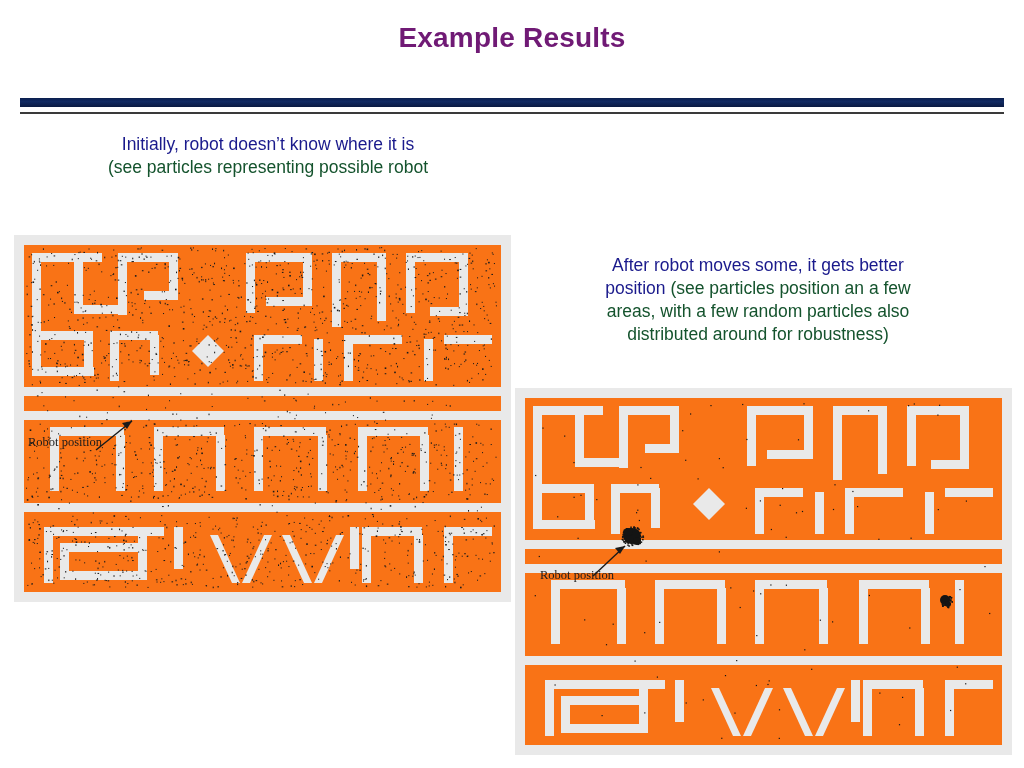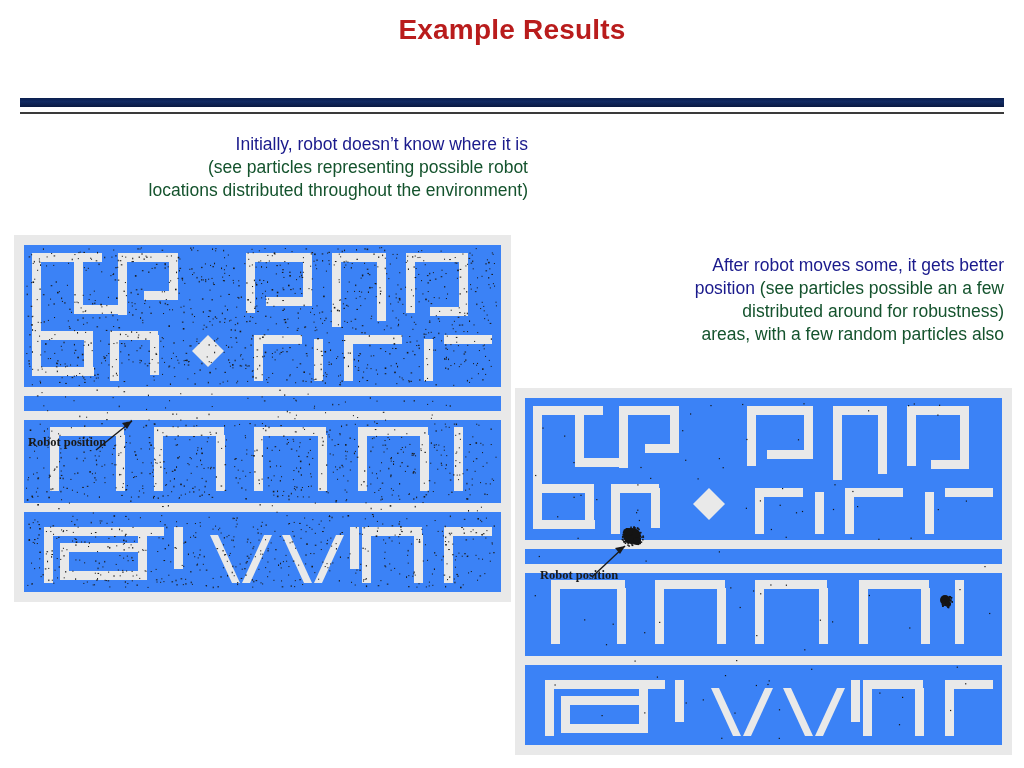--- a/index.html
+++ b/index.html
@@ -15,27 +15,27 @@
     position: relative;
   }
   .slide {
     position: absolute;
     inset: 0;
   }
 
   
   .slide-title {
     position: absolute;
-    top: 14px;
+    top: 22px;
     left: 0;
     width: 100%;
     text-align: center;
     font-size: 28px;
     font-weight: bold;
-    color: #b91c1c;
+    color: #701a75;
     letter-spacing: 0.2px;
   }
 
   
   .rule-group {
     position: absolute;
     left: 20px;
     top: 98px;
     width: 984px;
   }
@@ -50,21 +50,21 @@
   }
   .rule-thin {
     height: 2px;
     width: 100%;
     background: #3a3a3a;
   }
 
   
   .caption {
     position: absolute;
-    text-align: right;
+    text-align: center;
     line-height: 1.32;
     font-size: 17.5px;
   }
   .caption .blue {
     color: #1a1a8c;
   }
   .caption .green {
     color: #14532d;
   }
 
@@ -75,23 +75,22 @@
   }
   #caption-right {
     left: 512px;
     top: 254px;
     width: 492px;
   }
 
   
   .map {
     position: absolute;
-    background: #3b82f6;
+    background: #f97316;
     overflow: hidden;
-    font-weight: bold;
   }
   #map-left {
     left: 14px;
     top: 235px;
     width: 497px;
     height: 367px;
   }
   #map-right {
     left: 515px;
     top: 388px;
@@ -122,28 +121,27 @@
 
   <div class="rule-group">
     <div class="rule-thick"></div>
     <div class="rule-gap"></div>
     <div class="rule-thin"></div>
   </div>
 
   <div class="caption" id="caption-left">
     <div class="blue">Initially, robot doesn’t know where it is</div>
     <div class="green">(see particles representing possible robot</div>
-    <div class="green">locations distributed throughout the environment)</div>
   </div>
 
   <div class="caption" id="caption-right">
     <div class="blue">After robot moves some, it gets better</div>
-    <div><span class="blue">position </span><span class="green">(see particles possible an a few</span></div>
+    <div><span class="blue">position </span><span class="green">(see particles position an a few</span></div>
+    <div class="green">areas, with a few random particles also</div>
     <div class="green">distributed around for robustness)</div>
-    <div class="green">areas, with a few random particles also</div>
   </div>
 
   <div class="map" id="map-left">
     <svg viewBox="0 0 497 367" preserveAspectRatio="none">
       <g fill="#e9e9e9">
 
         <rect x="0" y="0" width="497" height="10"></rect>
         <rect x="0" y="0" width="10" height="367"></rect>
         <rect x="487" y="0" width="10" height="367"></rect>
         <rect x="0" y="357" width="497" height="10"></rect>

